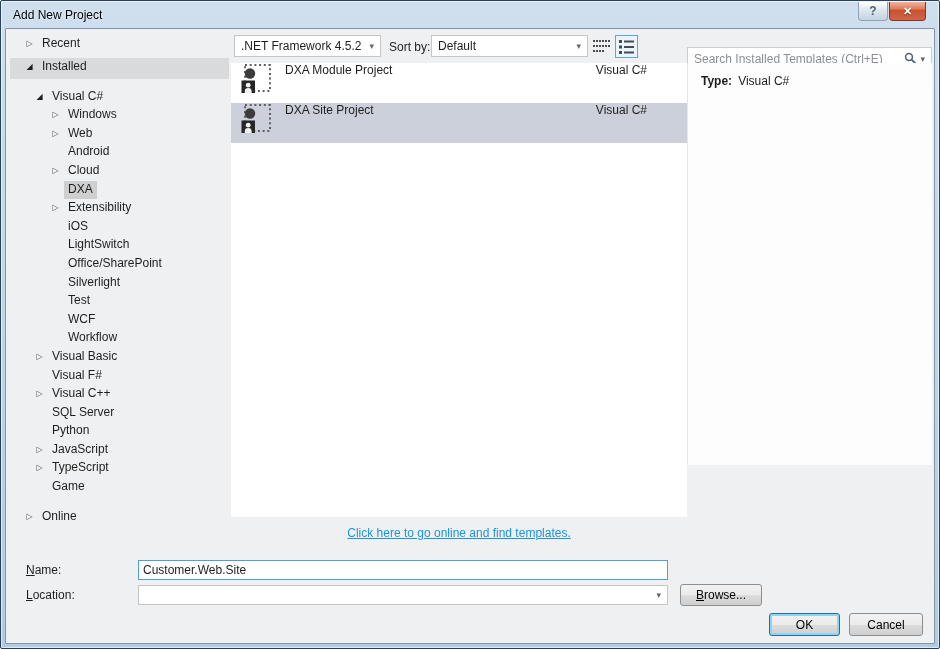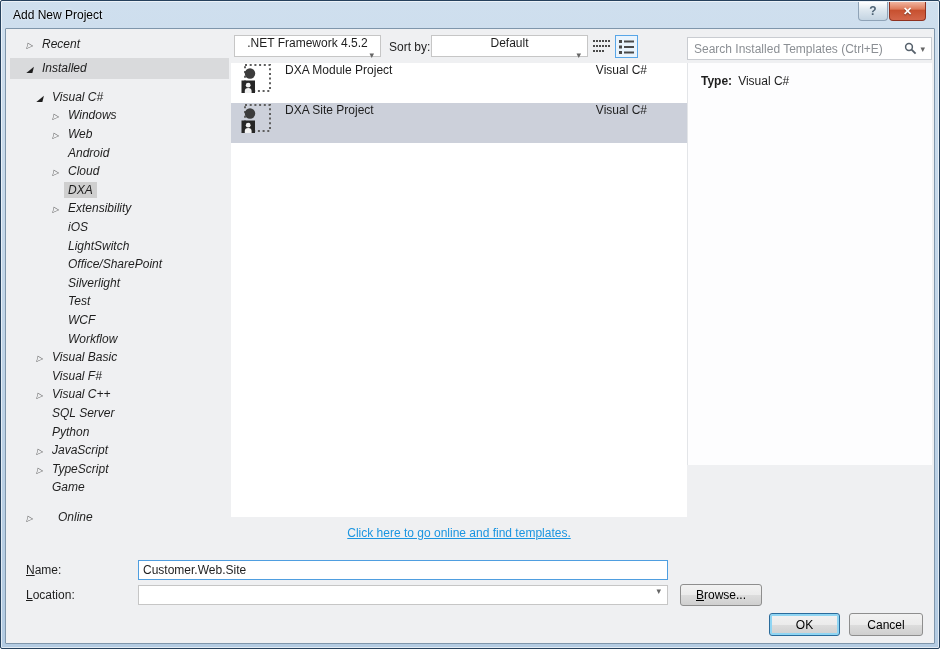--- a/index.html
+++ b/index.html
@@ -15,44 +15,44 @@
   .win-btn { height:19px; border-radius:0 0 4px 4px; border:1px solid #8fa3b7; border-top:none;
              display:flex; align-items:center; justify-content:center; cursor:default; }
   .help-btn { width:30px; background:linear-gradient(#ffffff,#dde7ef 45%,#c4d4e2); color:#4f6475; font-weight:bold; font-size:12px; }
   .close-btn { width:37px; border-color:#8e3120; background:linear-gradient(#f0b49e,#dd7a5a 40%,#c7502f 45%,#d3664a); color:#fff; font-weight:bold; font-size:11px; text-shadow:0 1px 1px rgba(0,0,0,.45); }
 
   .body { position:absolute; left:4px; right:4px; top:27px; bottom:4px; background:#eff0f2;
           border:1px solid #7f96ab; border-radius:1px; overflow:hidden; }
 
   
   .tree { position:absolute; left:4px; top:6px; width:219px; }
-  .tree-row { height:18.6px; display:flex; align-items:center; cursor:default;font-style:italic; }
+  .tree-row { height:18.6px; display:flex; cursor:default; }
   .tree-row .arrow { width:11px; text-align:center; color:#555; flex:0 0 auto; }
   .tree-row.collapsed .arrow::before { content:"▷"; font-size:8px; }
   .tree-row.expanded  .arrow::before { content:"◢"; font-size:8px; color:#1e1e1e; }
   .lvl0 .arrow { margin-left:14px; }
   .lvl1 .arrow { margin-left:24px; }
   .lvl2 .arrow { margin-left:40px; }
   .tree-row .label { margin-left:3px; padding:1px 4px; white-space:nowrap; }
   .tree-row.row-selected { background:#d9dadc; height:21px; }
   .tree-row.selected .label { background:#cfcfcf; }
-  .gap-sm { margin-top:4px; } .gap-md { margin-top:9px; } .gap-lg { margin-top:11px;gap:16px; }
+  .gap-sm { margin-top:4px; } .gap-md { margin-top:9px; } .gap-lg { margin-top:11px; }
 
   
   .combo { position:absolute; height:22px; background:#fff; border:1px solid #c6c6c6;
-           display:flex; align-items:center; padding:0 6px; cursor:default;flex-direction:column; }
+           display:flex; align-items:center; padding:0 6px; cursor:default; }
   .combo .chev { margin-left:auto; color:#666; font-size:9px; }
   .combo .chev::before { content:"▾"; }
   .fw-combo { left:228px; top:6px; width:147px; }
   .sortby { position:absolute; left:383px; top:11px; }
   .sort-combo { left:425px; top:6px; width:157px; }
   .view-btn { position:absolute; top:6px; width:23px; height:23px; display:flex; align-items:center; justify-content:center; border:1px solid transparent; }
   .view-grid { left:584px; }
   .view-list { left:609px; border-color:#58a6e8; background:#eaf4fd; }
-  .searchbox { position:absolute; left:681px; top:8px; width:245px; height:23px; background:#fff;
+  .searchbox { position:absolute; left:681px; top:18px; width:245px; height:23px; background:#fff;
                border:1px solid #c9ccd1; display:flex; align-items:center; padding:0 6px; }
   .searchbox .ph { color:#8b8f94; flex:1 1 auto; white-space:nowrap; overflow:hidden; }
   .searchbox .chev { color:#666; font-size:9px; margin-left:3px; }
   .searchbox .chev::before { content:"▾"; }
 
   
   .tpl-list { position:absolute; left:225px; top:34px; width:456px; height:454px; background:#fff; }
   .tpl-row { height:40px; display:flex; align-items:flex-start; padding-left:9px; position:relative; cursor:default; }
   .tpl-row.selected { background:#ccd0da; }
   .tpl-icon { width:32px; height:32px; flex:0 0 auto; }

